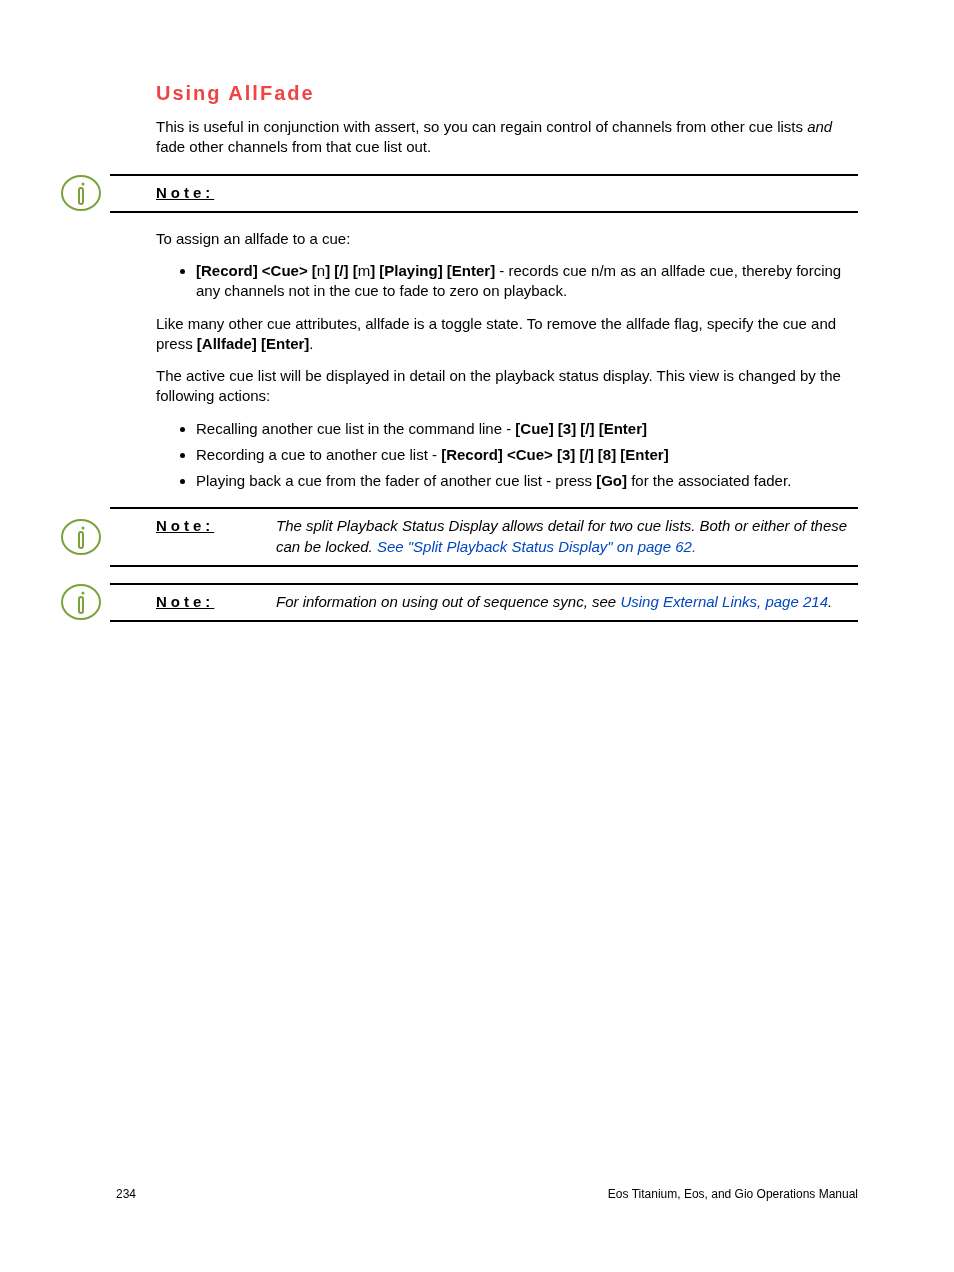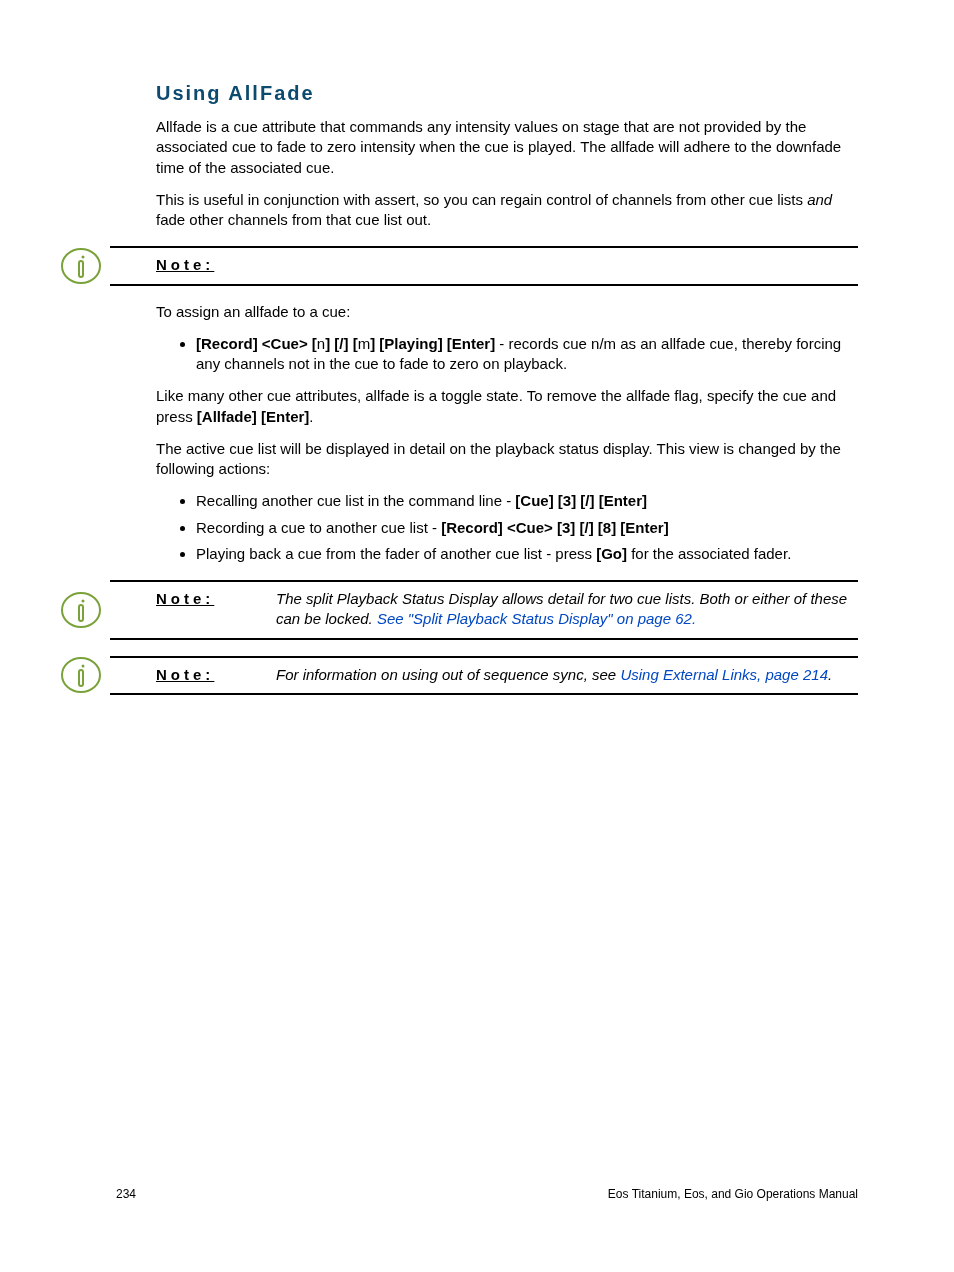--- a/index.html
+++ b/index.html
@@ -18,21 +18,21 @@
     padding: 80px 96px 0 60px;
     box-sizing: border-box;
   }
   .content-col {
     margin-left: 96px;
   }
   h2.section {
     font-family: Arial, Helvetica, sans-serif;
     font-weight: bold;
     letter-spacing: 2px;
-    color: #0c4a6e;
+    color: #ef4444;
     font-size: 20px;
     margin: 0 0 10px 0;
   }
   p { margin: 0 0 12px 0; }
   .ital { font-style: italic; }
   .bold { font-weight: bold; }
   ul { margin: 4px 0 12px 0; padding-left: 40px; }
   li { margin-bottom: 6px; }
   .note-block {
     position: relative;
@@ -81,21 +81,20 @@
     align-items: center;
   }
 </style>
 </head>
 <body>
 
 <div class="page">
 
   <div class="content-col">
     <h2 class="section">Using AllFade</h2>
-    <p>Allfade is a cue attribute that commands any intensity values on stage that are not provided by the associated cue to fade to zero intensity when the cue is played. The allfade will adhere to the downfade time of the associated cue.</p>
     <p>
       <span>This is useful in conjunction with assert, so you can regain control of channels from other cue lists </span><span class="ital">and</span><span> fade other channels from that cue list out.</span>
     </p>
   </div>
 
   <div class="note-block">
     <div class="note-icon">
       <svg viewBox="0 0 42 38">
           <ellipse cx="21" cy="19" rx="19" ry="17" fill="none" stroke="#7aa23a" stroke-width="2"></ellipse>
           <rect x="19" y="14" width="4" height="16" rx="2" fill="none" stroke="#7aa23a" stroke-width="2"></rect>

